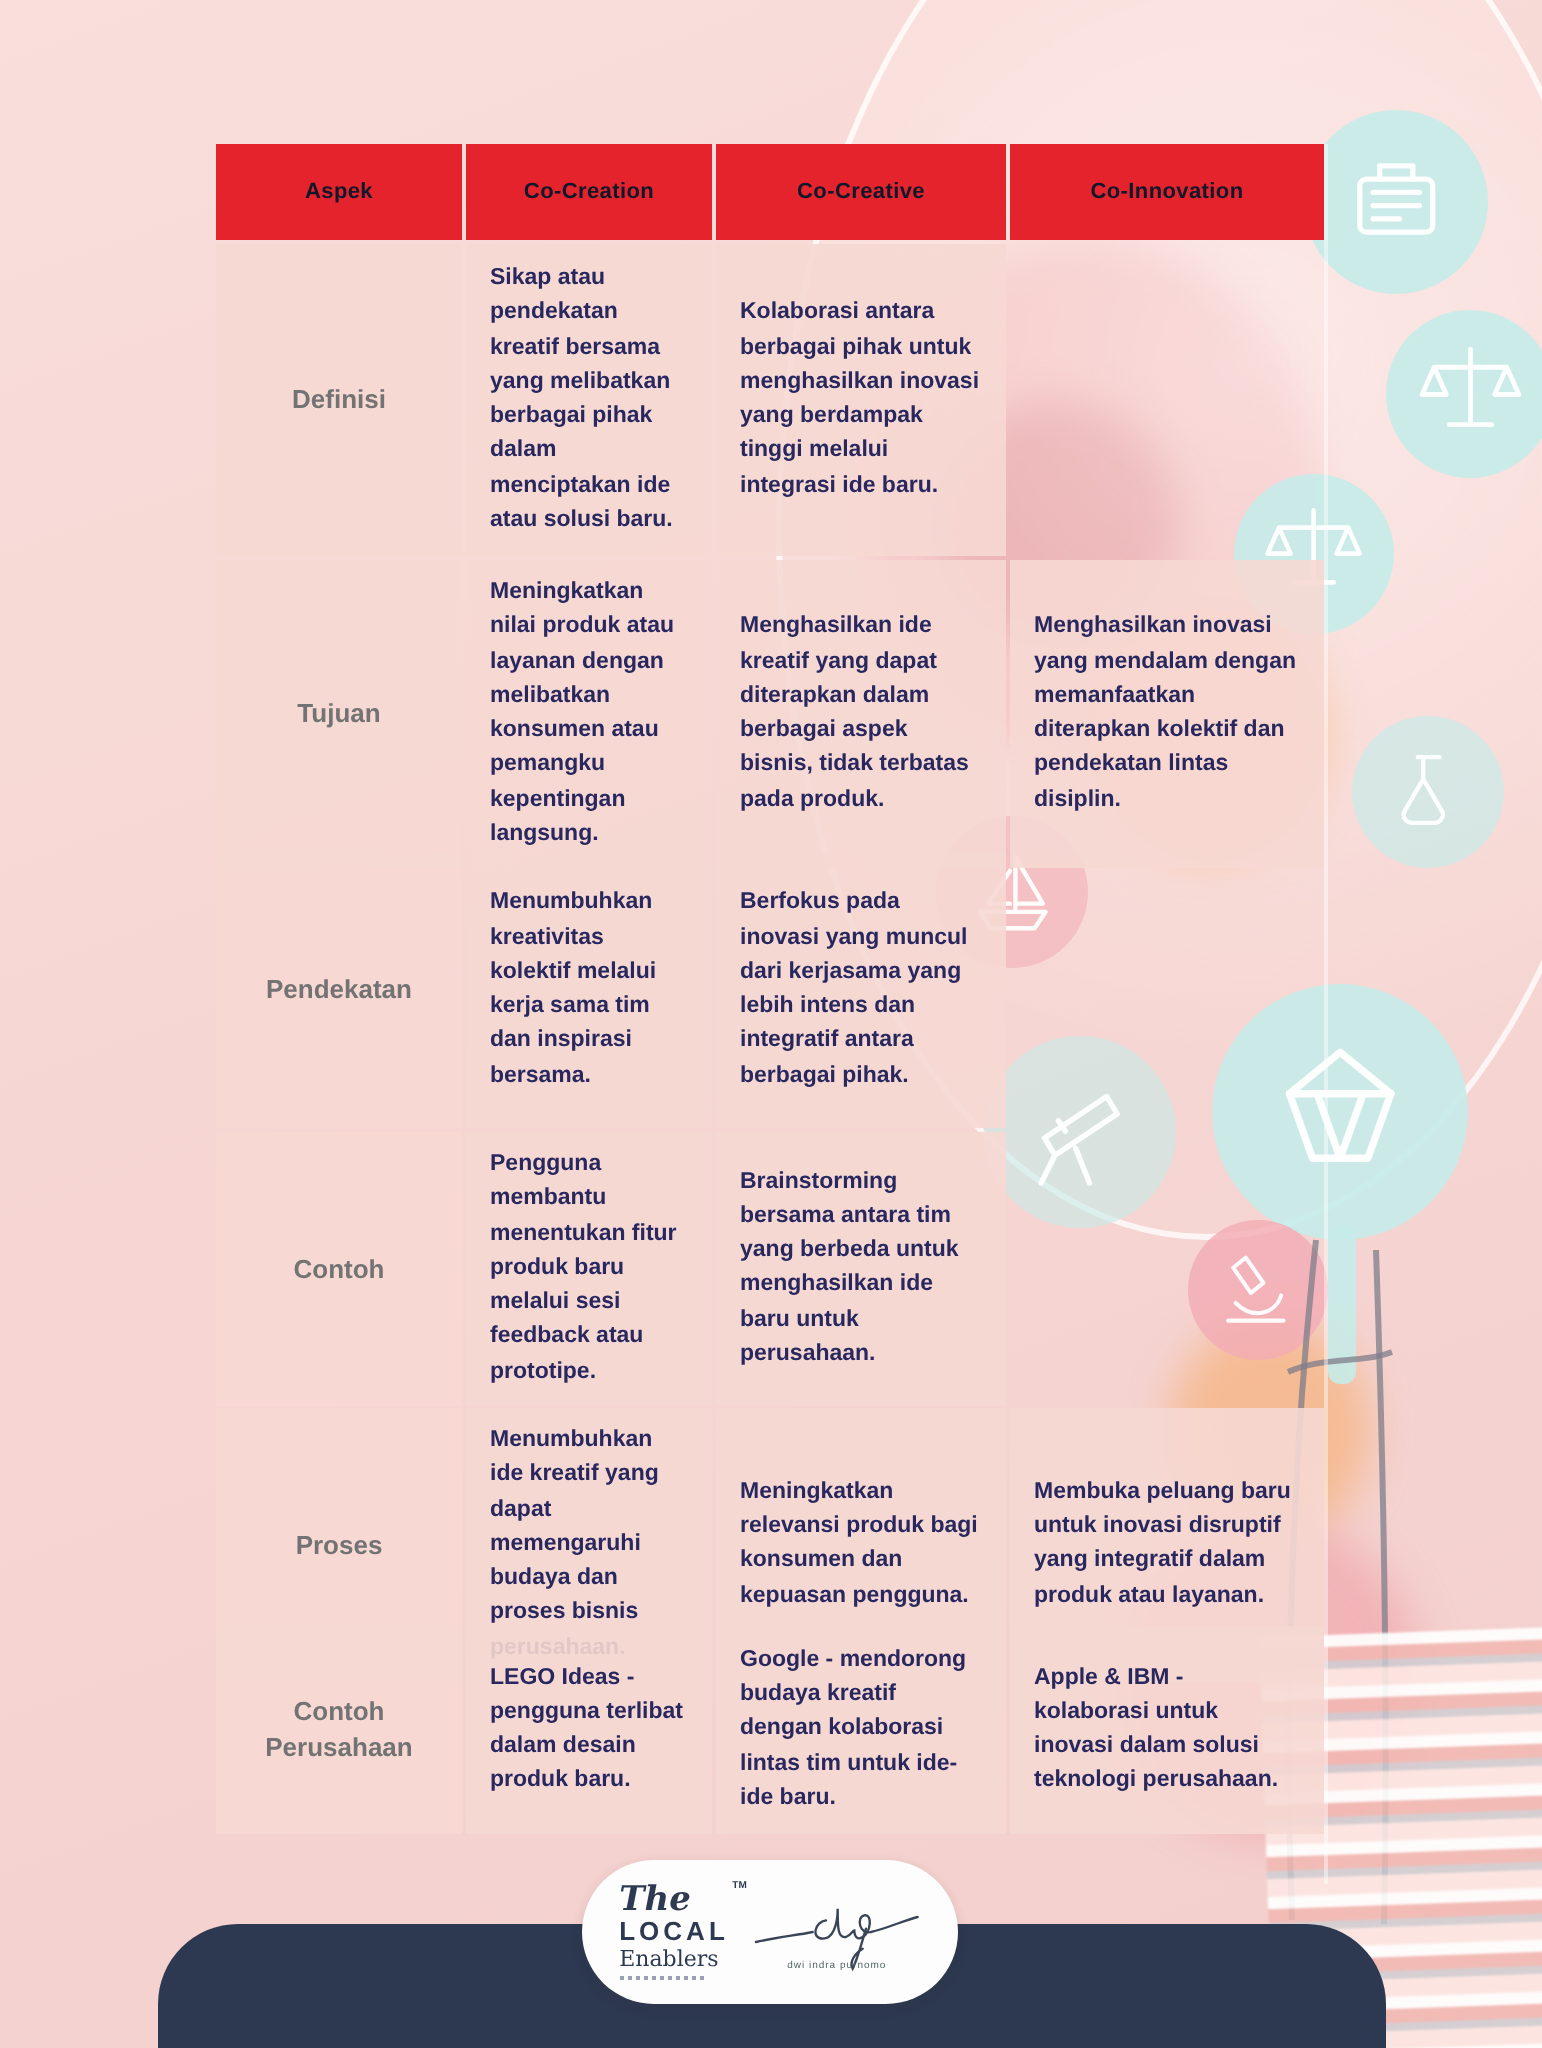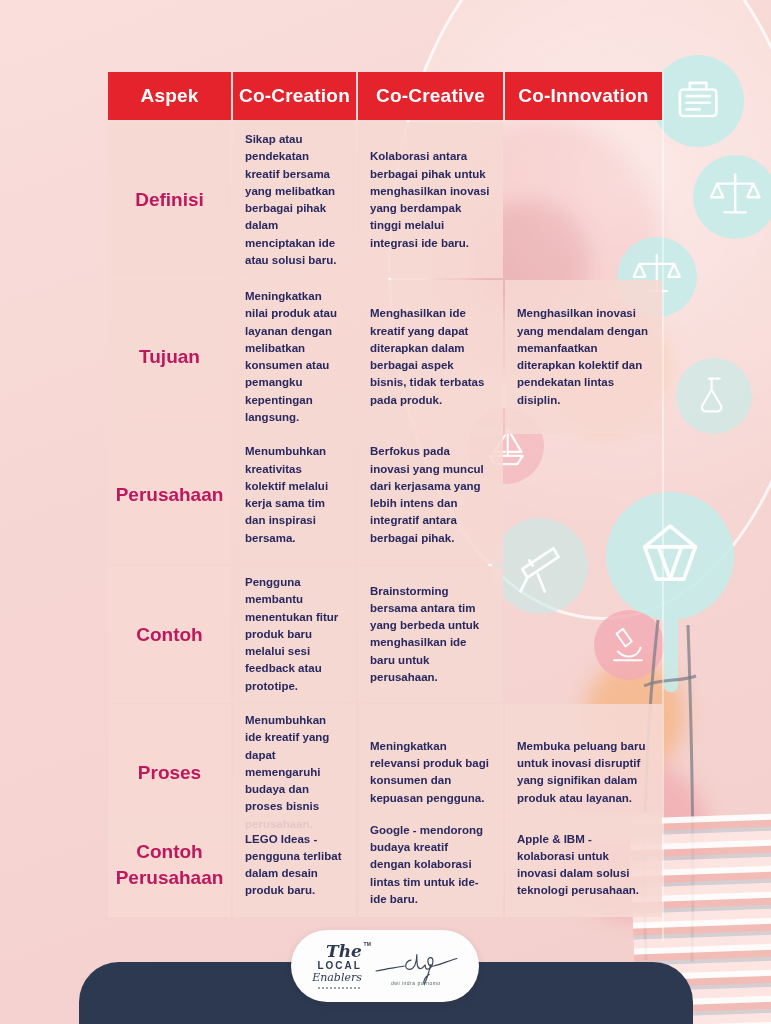--- a/index.html
+++ b/index.html
@@ -34,43 +34,43 @@
       rgba(255,255,255,.92) 0 6px, rgba(242,184,178,.85) 6px 13px,
       rgba(205,206,212,.8) 13px 17px, rgba(253,232,228,.9) 17px 26px);
     filter: blur(.5px);
   }
   .vline { position:absolute; left:662px; top:72px; width:2px; height:870px;
            background: rgba(255,255,255,.45); z-index:1; }
 
   
   .ctable { position:absolute; left:108px; top:72px; width:554px; z-index:2; }
   .grid-row { display:grid; grid-template-columns:123px 123px 145px 157px; gap:2px; margin-bottom:2px; }
-  .th { background:#e5232c; color:#ffffff; font-weight:700; font-size:19px;
+  .th { background:#e5232c; color:#0f172a; font-weight:700; font-size:11px;
         display:flex; align-items:center; justify-content:center; letter-spacing:.2px; }
   .thead { height:48px; }
   .r1{height:156px}.r2{height:144px}.r3{height:138px}.r4{height:136px}.r5{height:107px}.r6{height:104px}
-  .tlabel { background:rgba(246,216,211,.93); color:#be185d; font-weight:700; font-size:19px;
+  .tlabel { background:rgba(246,216,211,.93); color:#737373; font-weight:700; font-size:13px;
             display:flex; align-items:center; justify-content:center; text-align:center;
             padding:0 10px; line-height:1.35; }
   .tcell { background:rgba(246,216,211,.9); color:#28285f; font-weight:700; font-size:11.5px;
            line-height:1.5; padding:8px 12px; display:flex; align-items:center; }
   .tcell div { width:100%; }
 
   
   .footer-bar { position:absolute; left:79px; top:962px; width:614px; height:62px;
                 background:#2c3951; border-radius:40px 40px 0 0; z-index:3; }
   .logo-pill { position:absolute; left:291px; top:930px; width:188px; height:72px;
                background:#fdfdfd; border-radius:36px; z-index:4;
                display:flex; align-items:center; justify-content:center; gap:12px;
                box-shadow:0 2px 6px rgba(60,40,40,.15); }
-  .tle { position:relative; display:flex; flex-direction:column; align-items:flex-end; color:#2e3a52; }
+  .tle { position:relative; display:flex; flex-direction:column; align-items:flex-start; color:#2e3a52; }
   .tle .the { font-family:"DejaVu Serif", serif; font-style:italic; font-weight:700; font-size:17px; line-height:1; }
   .tle .tm { position:absolute; right:-9px; top:-2px; font-size:5px; font-weight:700; }
-  .tle .local { font-weight:700; font-size:10px; letter-spacing:2px; line-height:1.1; }
-  .tle .enablers { font-family:"DejaVu Serif", serif; font-style:italic; font-size:11px; line-height:1.2; }
+  .tle .local { font-weight:700; font-size:13px; letter-spacing:2px; line-height:1.1; }
+  .tle .enablers { font-family:"DejaVu Serif", serif; font-size:11px; line-height:1.2; }
   .tle .microline { width:44px; height:2px; margin-top:2px;
     background: repeating-linear-gradient(90deg,#9aa2b2 0 2px, transparent 2px 4px); }
   .dip { display:flex; flex-direction:column; align-items:center; color:#3a4458; }
   .dip svg { width:84px; height:40px; }
   .dip svg path { fill:none; stroke:#3a4458; stroke-width:1.4; stroke-linecap:round; }
   .dip .caption { font-size:5px; letter-spacing:.5px; color:#566; margin-top:-6px; }
 </style>
 </head>
 <body>
 
@@ -163,21 +163,21 @@
         </div>
       <div class="tcell">
           <div>Menghasilkan ide kreatif yang dapat diterapkan dalam berbagai aspek bisnis, tidak terbatas pada produk.</div>
         </div>
       <div class="tcell">
           <div>Menghasilkan inovasi yang mendalam dengan memanfaatkan diterapkan kolektif dan pendekatan lintas disiplin.</div>
         </div>
     </div>
 
     <div class="grid-row r3">
-      <div class="tlabel">Perusahaan</div>
+      <div class="tlabel">Pendekatan</div>
       <div class="tcell">
           <div>Menumbuhkan kreativitas kolektif melalui kerja sama tim dan inspirasi bersama.</div>
         </div>
       <div class="tcell">
           <div>Berfokus pada inovasi yang muncul dari kerjasama yang lebih intens dan integratif antara berbagai pihak.</div>
         </div>
     </div>
 
     <div class="grid-row r4">
       <div class="tlabel">Contoh</div>
@@ -191,21 +191,21 @@
 
     <div class="grid-row r5">
       <div class="tlabel">Proses</div>
       <div class="tcell">
           <div>Menumbuhkan ide kreatif yang dapat memengaruhi budaya dan proses bisnis perusahaan.</div>
         </div>
       <div class="tcell">
           <div>Meningkatkan relevansi produk bagi konsumen dan kepuasan pengguna.</div>
         </div>
       <div class="tcell">
-          <div>Membuka peluang baru untuk inovasi disruptif yang signifikan dalam produk atau layanan.</div>
+          <div>Membuka peluang baru untuk inovasi disruptif yang integratif dalam produk atau layanan.</div>
         </div>
     </div>
 
     <div class="grid-row r6">
       <div class="tlabel">Contoh Perusahaan</div>
       <div class="tcell">
           <div>LEGO Ideas - pengguna terlibat dalam desain produk baru.</div>
         </div>
       <div class="tcell">
           <div>Google - mendorong budaya kreatif dengan kolaborasi lintas tim untuk ide-ide baru.</div>

